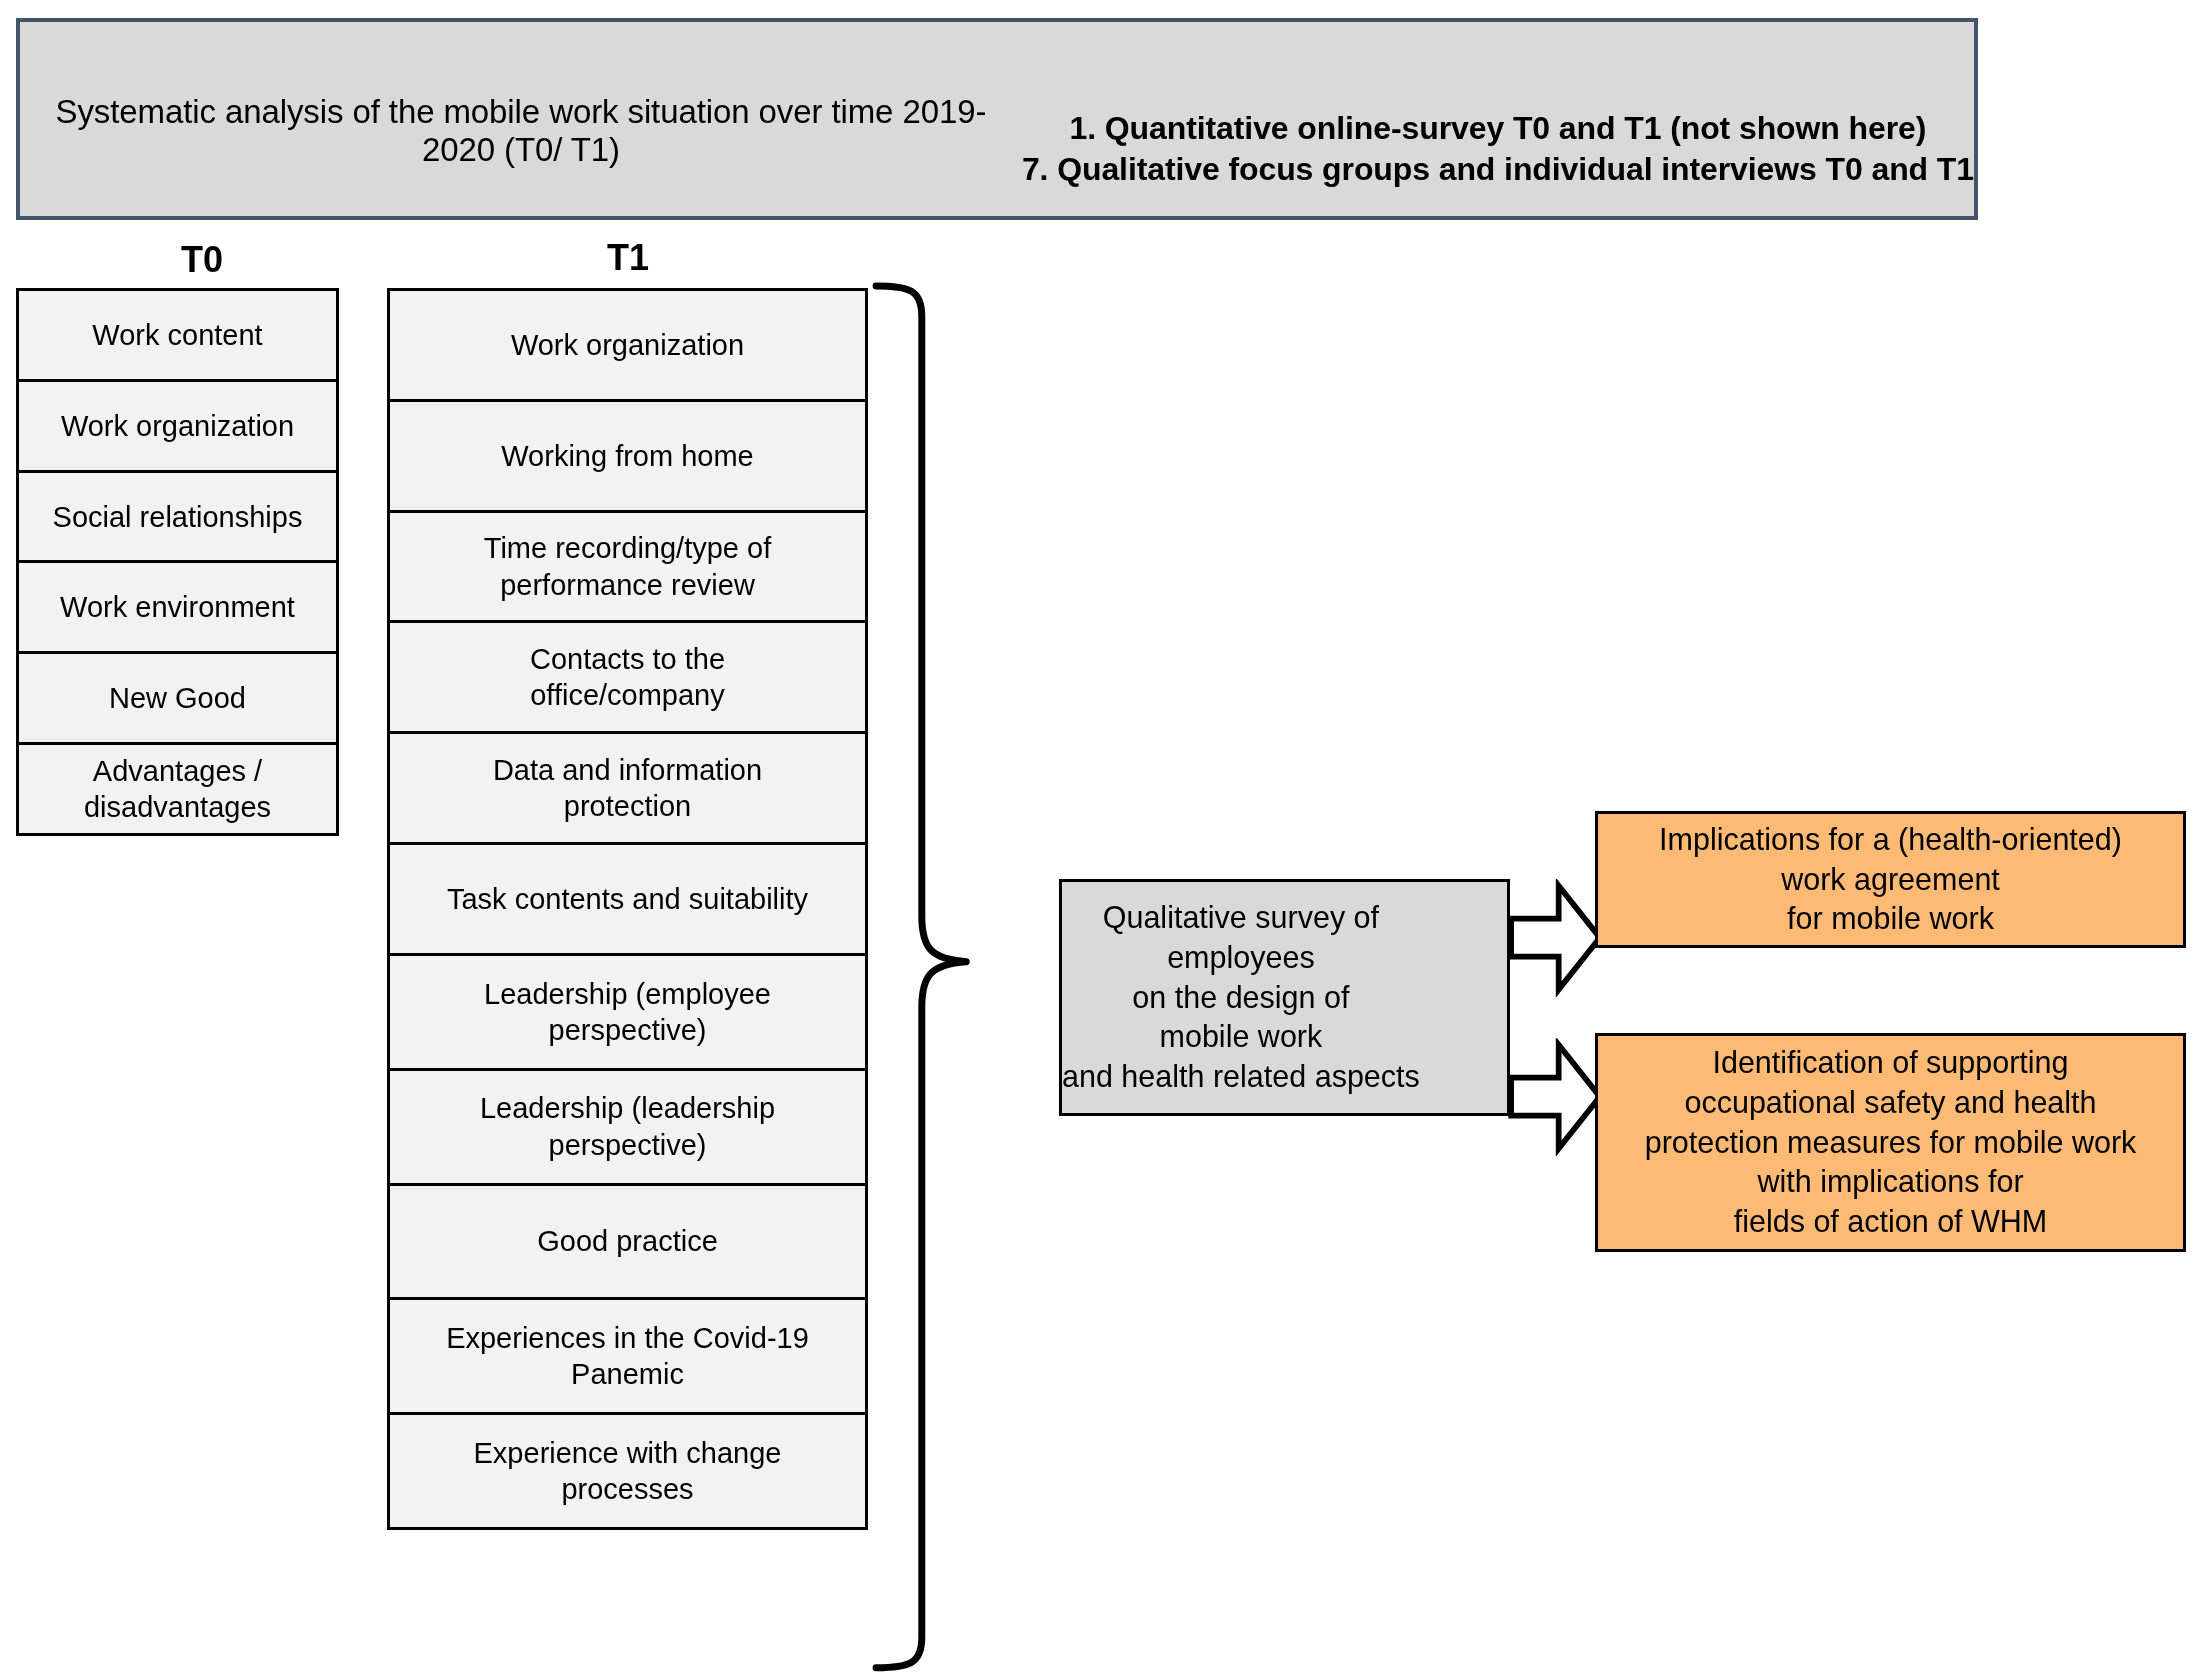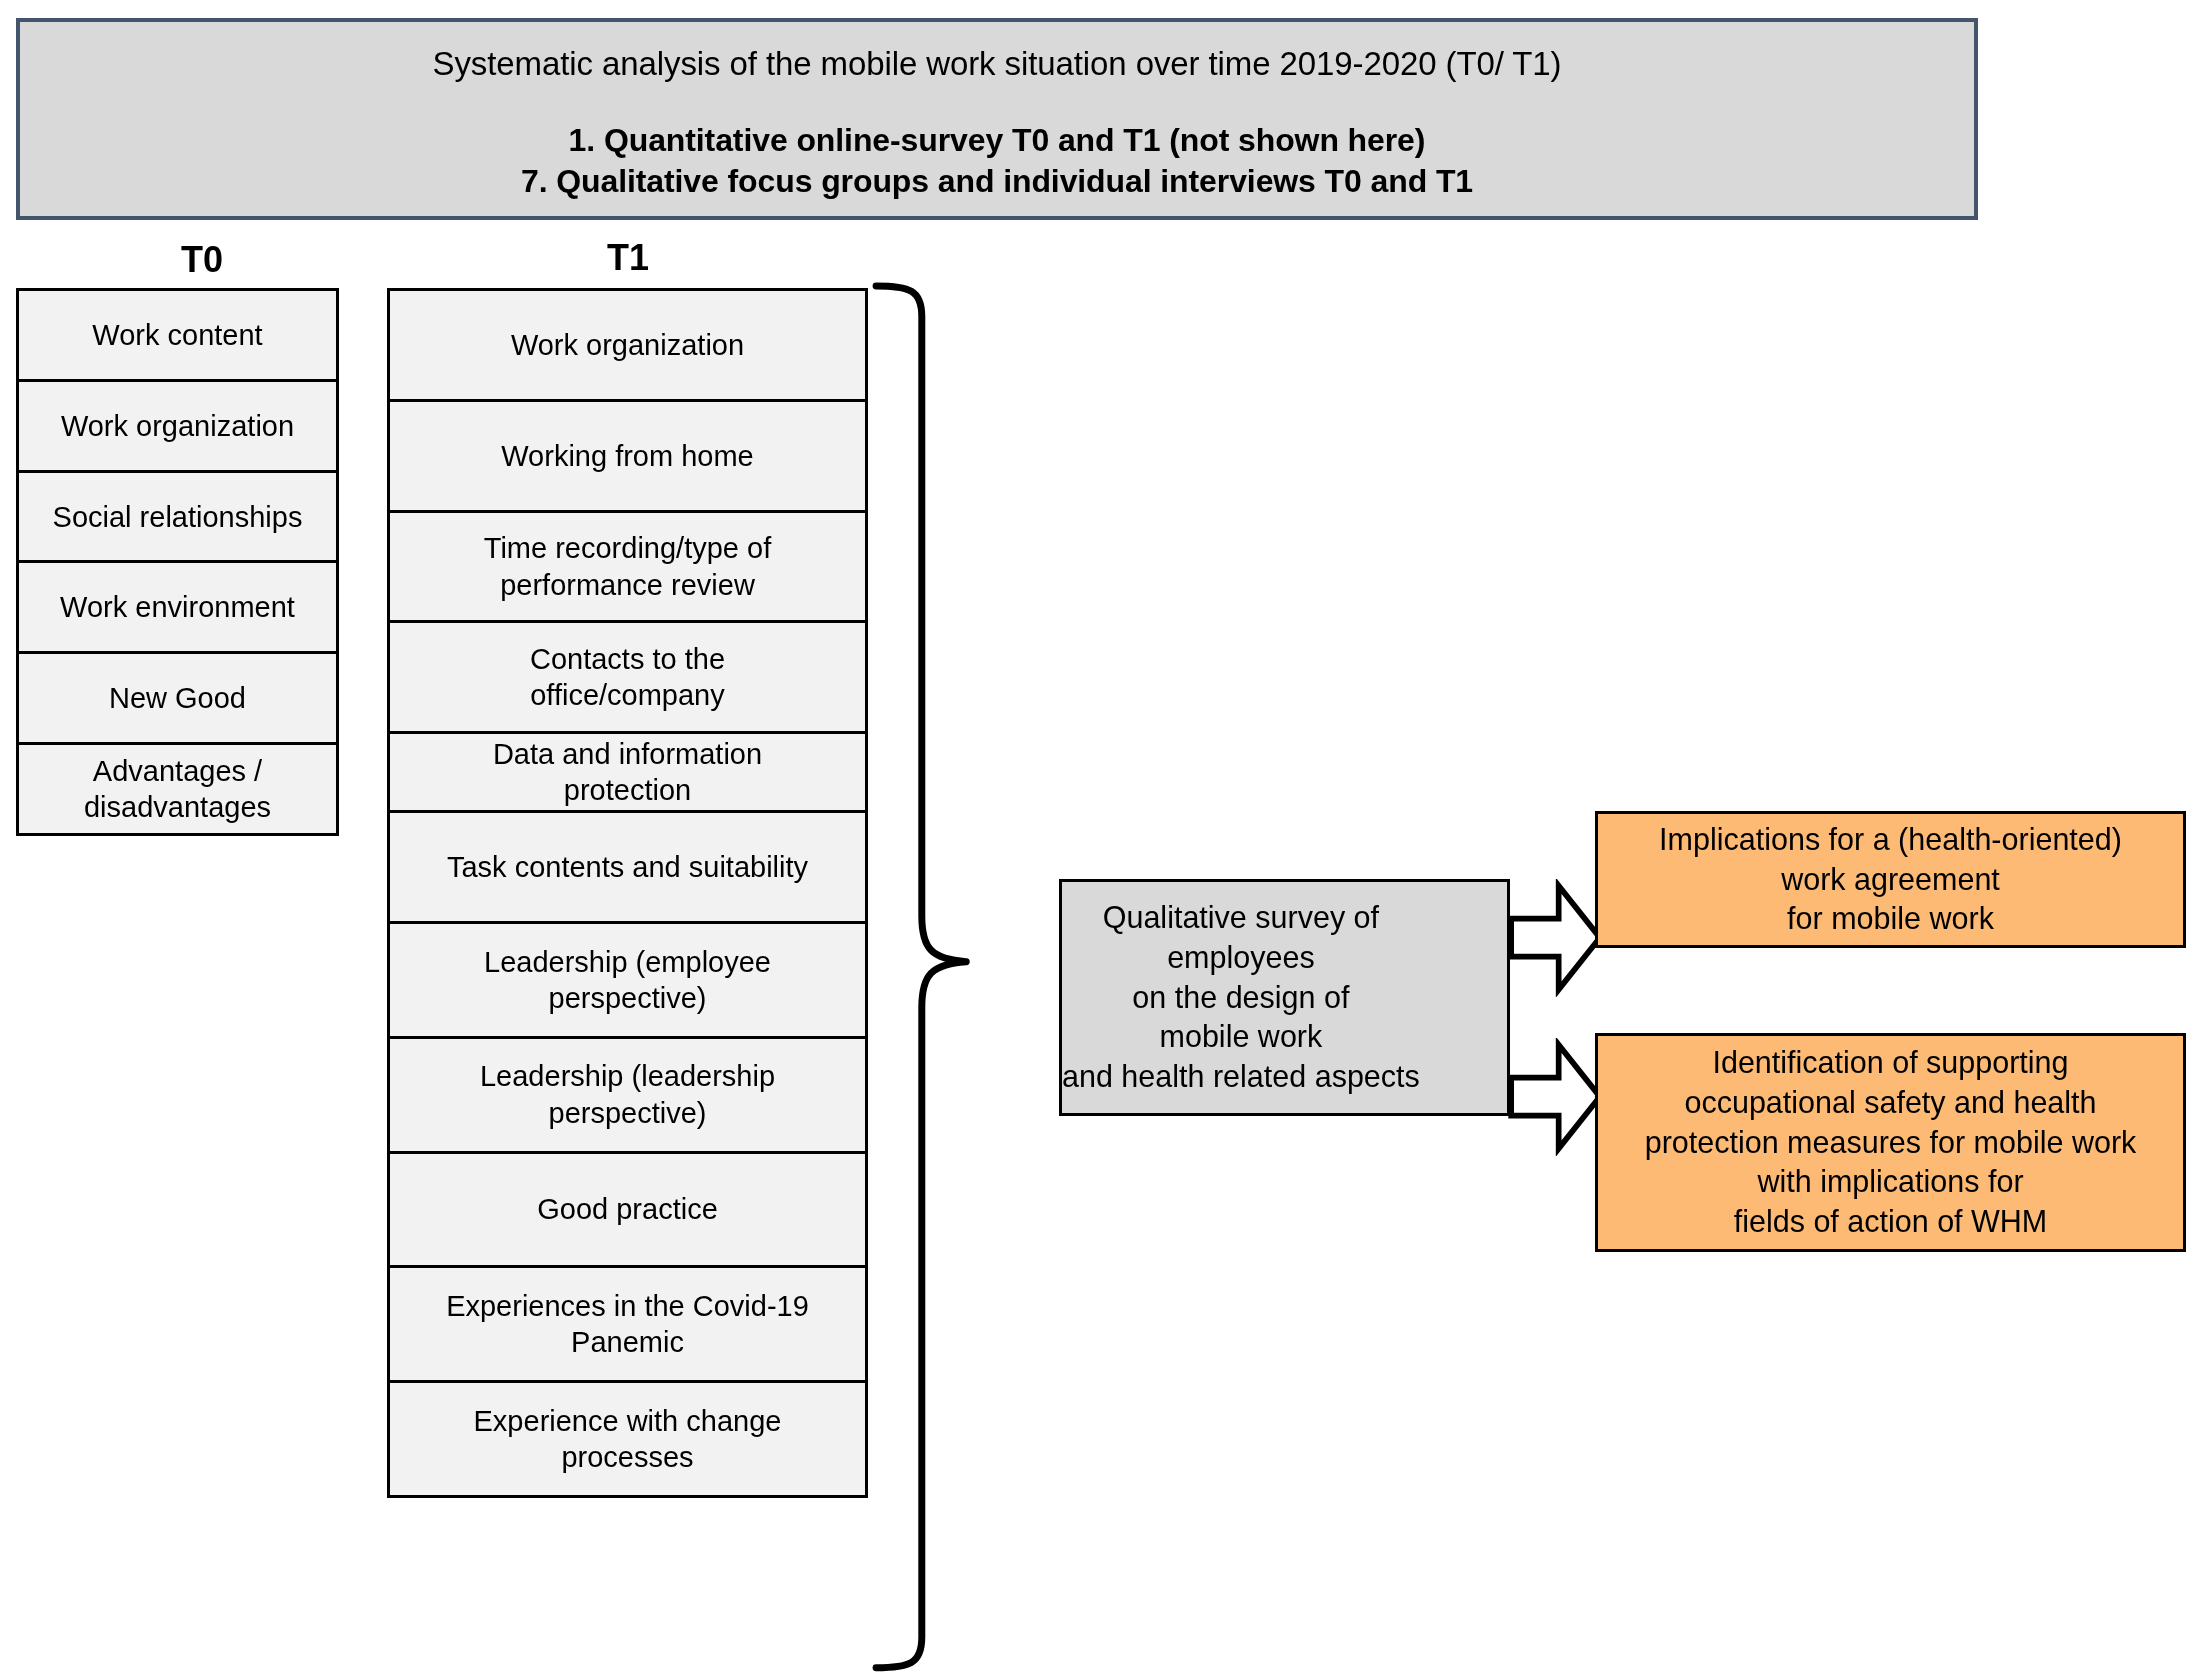--- a/index.html
+++ b/index.html
@@ -27,21 +27,20 @@
   .header-box {
     position: absolute;
     left: 16px;
     top: 18px;
     width: 1962px;
     height: 202px;
     background: #D9D9D9;
     border: 4.5px solid #44546A;
     box-sizing: border-box;
     display: flex;
-    flex-direction: column;
     align-items: center;
     justify-content: flex-start;
     padding-top: 23px;
   }
   .header-title {
     font-size: 33px;
     line-height: 1.15;
     text-align: center;
     font-weight: 400;
     letter-spacing: -0.1px;
@@ -178,21 +177,21 @@
     <div class="col-cell" style="height:94px">Work environment</div>
     <div class="col-cell" style="height:94px">New Good</div>
     <div class="col-cell" style="height:94px">Advantages /<br>disadvantages</div>
   </div>
 
   <div id="col-t1">
     <div class="col-cell" style="height:114px">Work organization</div>
     <div class="col-cell" style="height:114px">Working from home</div>
     <div class="col-cell" style="height:114px">Time recording/type of<br>performance review</div>
     <div class="col-cell" style="height:114px">Contacts to the<br>office/company</div>
-    <div class="col-cell" style="height:82px">Data and information<br>protection</div>
+    <div class="col-cell" style="height:114px">Data and information<br>protection</div>
     <div class="col-cell" style="height:114px">Task contents and suitability</div>
     <div class="col-cell" style="height:118px">Leadership (employee<br>perspective)</div>
     <div class="col-cell" style="height:118px">Leadership (leadership<br>perspective)</div>
     <div class="col-cell" style="height:118px">Good practice</div>
     <div class="col-cell" style="height:118px">Experiences in the Covid-19<br>Panemic</div>
     <div class="col-cell" style="height:118px">Experience with change<br>processes</div>
   </div>
 
   <svg id="brace" width="127" height="1399" viewBox="0 0 200 2200">
     <path d="M 8 8

